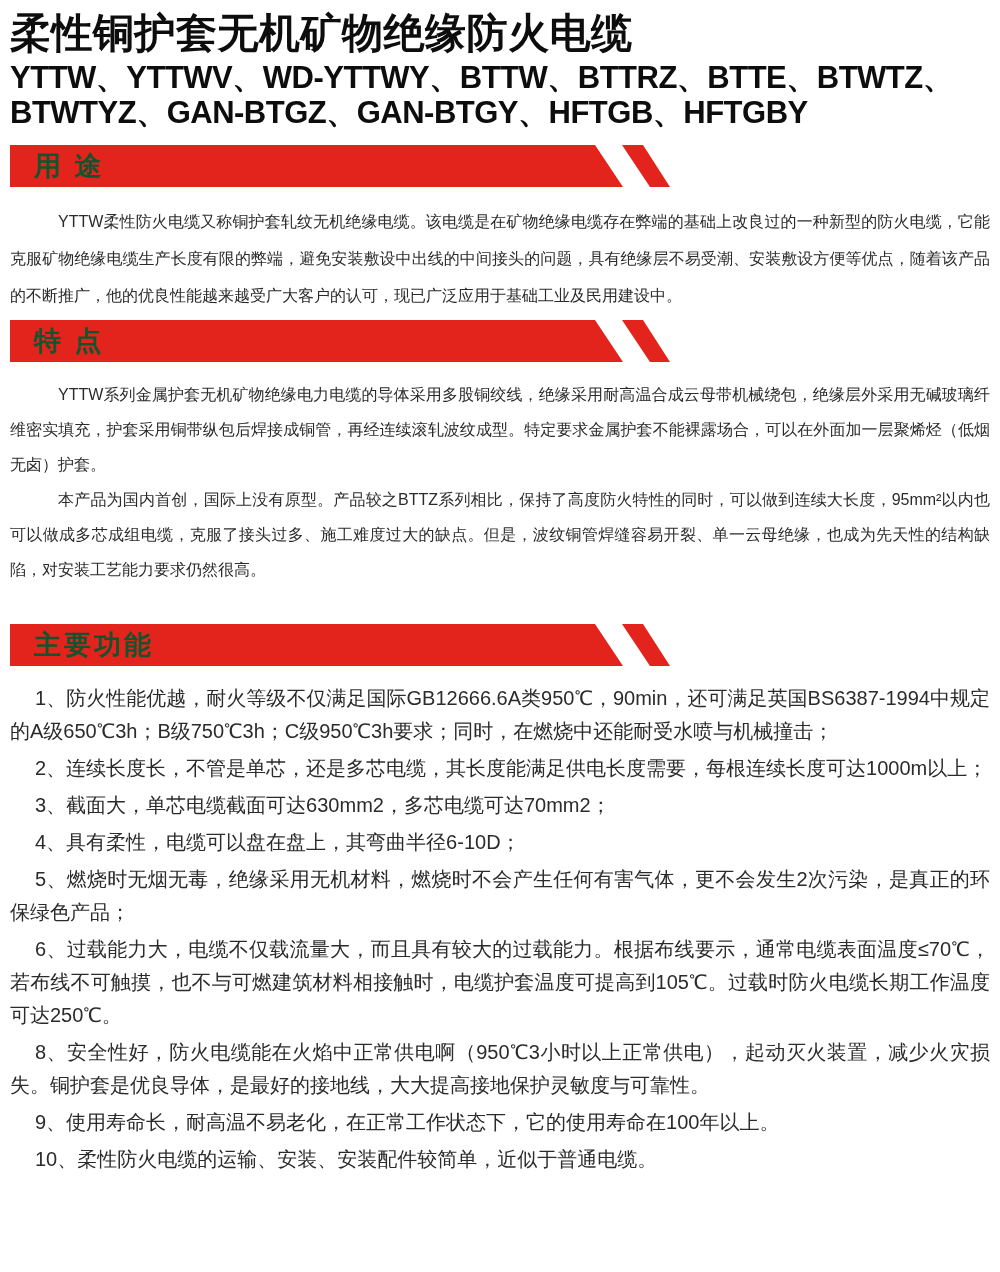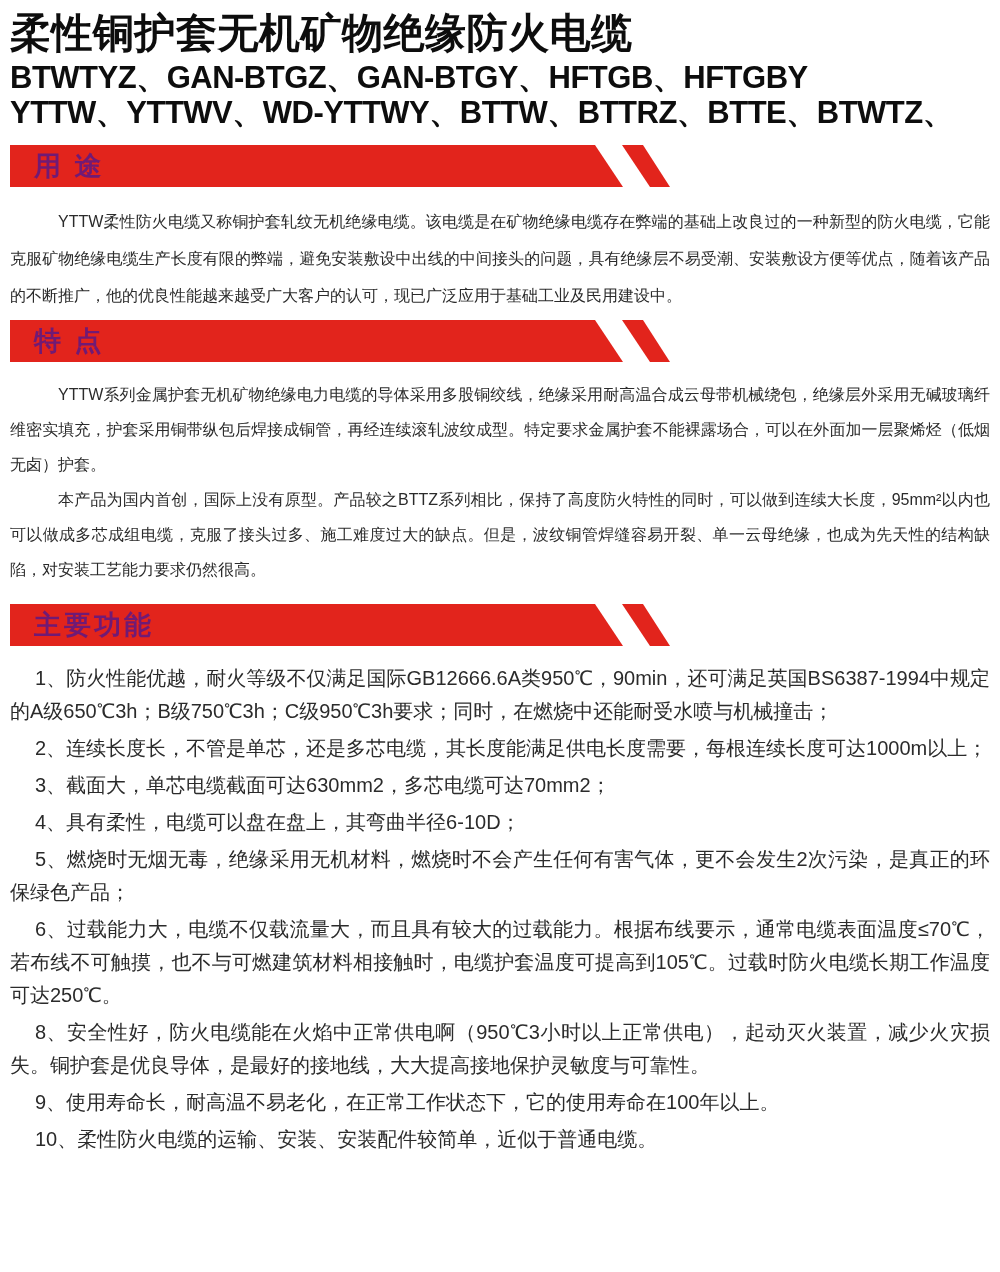--- a/index.html
+++ b/index.html
@@ -31,26 +31,26 @@
     background:var(--accent);
     clip-path:polygon(0 0, 585px 0, 100% 100%, 0 100%);
   }
   .banner .stripe{
     position:absolute; left:602px; top:0; width:58px; height:42px;
     background:var(--accent);
     clip-path:polygon(10px 0, 31px 0, 100% 100%, 38px 100%);
   }
   .banner .label{
     position:absolute; left:24px; top:0; line-height:42px;
-    font-size:27px; font-weight:bold; color:#701a75; letter-spacing:3px;
+    font-size:27px; font-weight:bold; color:#14532d; letter-spacing:3px;
     white-space:pre;
   }
   .banner-usage{ margin-top:15px; }
   .banner-features{ margin-top:6px;padding-left:8px; }
-  .banner-functions{ margin-top:17px; }
+  .banner-functions{ margin-top:37px; }
 
   
   .para{
     font-size:16px; color:var(--body);
     text-align:justify; text-indent:3em;
   }
   .sec-usage .para{ line-height:37px; margin-top:16px; }
   .sec-features .para{ line-height:35px; }
   .sec-features .para:first-of-type{ margin-top:15px; }
 
@@ -62,22 +62,22 @@
   .fn-list .fn-item:nth-of-type(n+10){ text-indent:0.7em; }
 </style>
 </head>
 <body>
 
 <div class="page">
 
   <header>
     <h1 class="title">柔性铜护套无机矿物绝缘防火电缆</h1>
     <div class="models">
+      <div>YTTW、YTTWV、WD-YTTWY、BTTW、BTTRZ、BTTE、BTWTZ、</div>
       <div>BTWTYZ、GAN-BTGZ、GAN-BTGY、HFTGB、HFTGBY</div>
-      <div>YTTW、YTTWV、WD-YTTWY、BTTW、BTTRZ、BTTE、BTWTZ、</div>
     </div>
   </header>
 
   <section class="sec-usage">
     <div class="banner banner-usage">
       <div class="bar"></div>
       <div class="stripe"></div>
       <span class="label">用 途</span>
     </div>
     <p class="para">YTTW柔性防火电缆又称铜护套轧纹无机绝缘电缆。该电缆是在矿物绝缘电缆存在弊端的基础上改良过的一种新型的防火电缆，它能克服矿物绝缘电缆生产长度有限的弊端，避免安装敷设中出线的中间接头的问题，具有绝缘层不易受潮、安装敷设方便等优点，随着该产品的不断推广，他的优良性能越来越受广大客户的认可，现已广泛应用于基础工业及民用建设中。</p>

